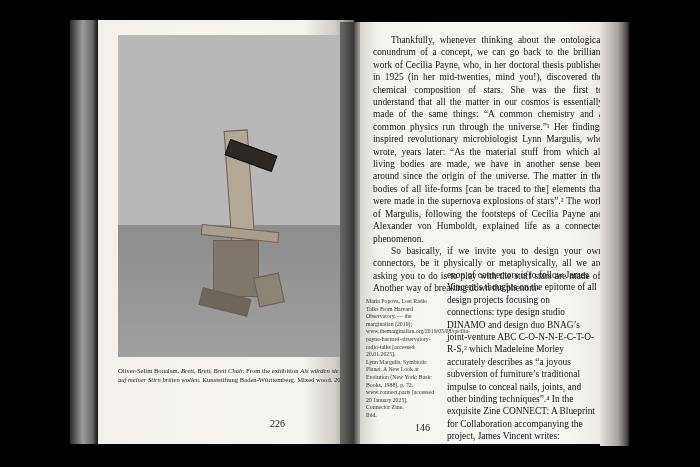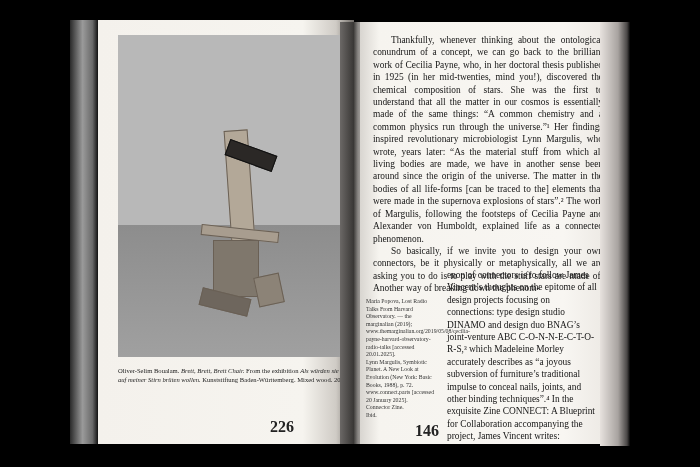--- a/index.html
+++ b/index.html
@@ -10,21 +10,21 @@
     background:linear-gradient(to right,#2a2a2a,#9a9a9a 45%,#6a6a6a 80%,#111); }
   .left-page { position:absolute; left:98px; top:20px; width:256px; height:424px;
     background:linear-gradient(to right,#f4f1ec 0%,#f6f4ef 80%,#cfcbc5 93%,#6f6b67 100%); }
   .photo { position:absolute; left:20px; top:15px; width:236px; height:322px;
     background:linear-gradient(to bottom,#b9b9b9 0%,#b3b3b3 55%,#a6a6a6 58%,#8e8e8e 75%,#999 100%); overflow:hidden; }
   .wall { position:absolute; left:0; top:0; width:236px; height:190px; background:#b8b8b8; }
   .floor { position:absolute; left:0; top:190px; width:236px; height:132px; background:linear-gradient(#8d8d8d,#a0a0a0); }
   .plank { position:absolute; background:#a79b8c; border:1px solid #6a6055; }
   .caption { position:absolute; left:20px; top:346px; width:240px; font-size:6.6px; line-height:9px; color:#222; }
   .caption i { font-style:italic; }
-  .page-num { position:absolute; font-size:16px; font-weight:bold; color:#222; }
+  .page-num { position:absolute; font-size:10px; font-weight:normal; color:#222; }
   
   .gutter { position:absolute; left:340px; top:22px; width:30px; height:422px;
     background:linear-gradient(to right,#6b6866,#3a3836 45%,#8a8784 60%,#e9e6e1 100%); }
   
   .right-page { position:absolute; left:360px; top:22px; width:240px; height:422px;
     background:linear-gradient(to right,#d8d5d0 0%,#f6f4ef 8%,#f8f6f2 85%,#eeebe6 100%); }
   .right-edge { position:absolute; left:600px; top:22px; width:30px; height:424px;
     background:linear-gradient(to right,#e7e2de,#a8a3a0 60%,#4a4746 90%,#050505); }
   .body-text { position:absolute; left:13px; top:12px; width:230px; font-size:9.4px; line-height:12.4px; color:#151515; text-align:justify; }
   .body-text p { margin:0; text-indent:18px; }

